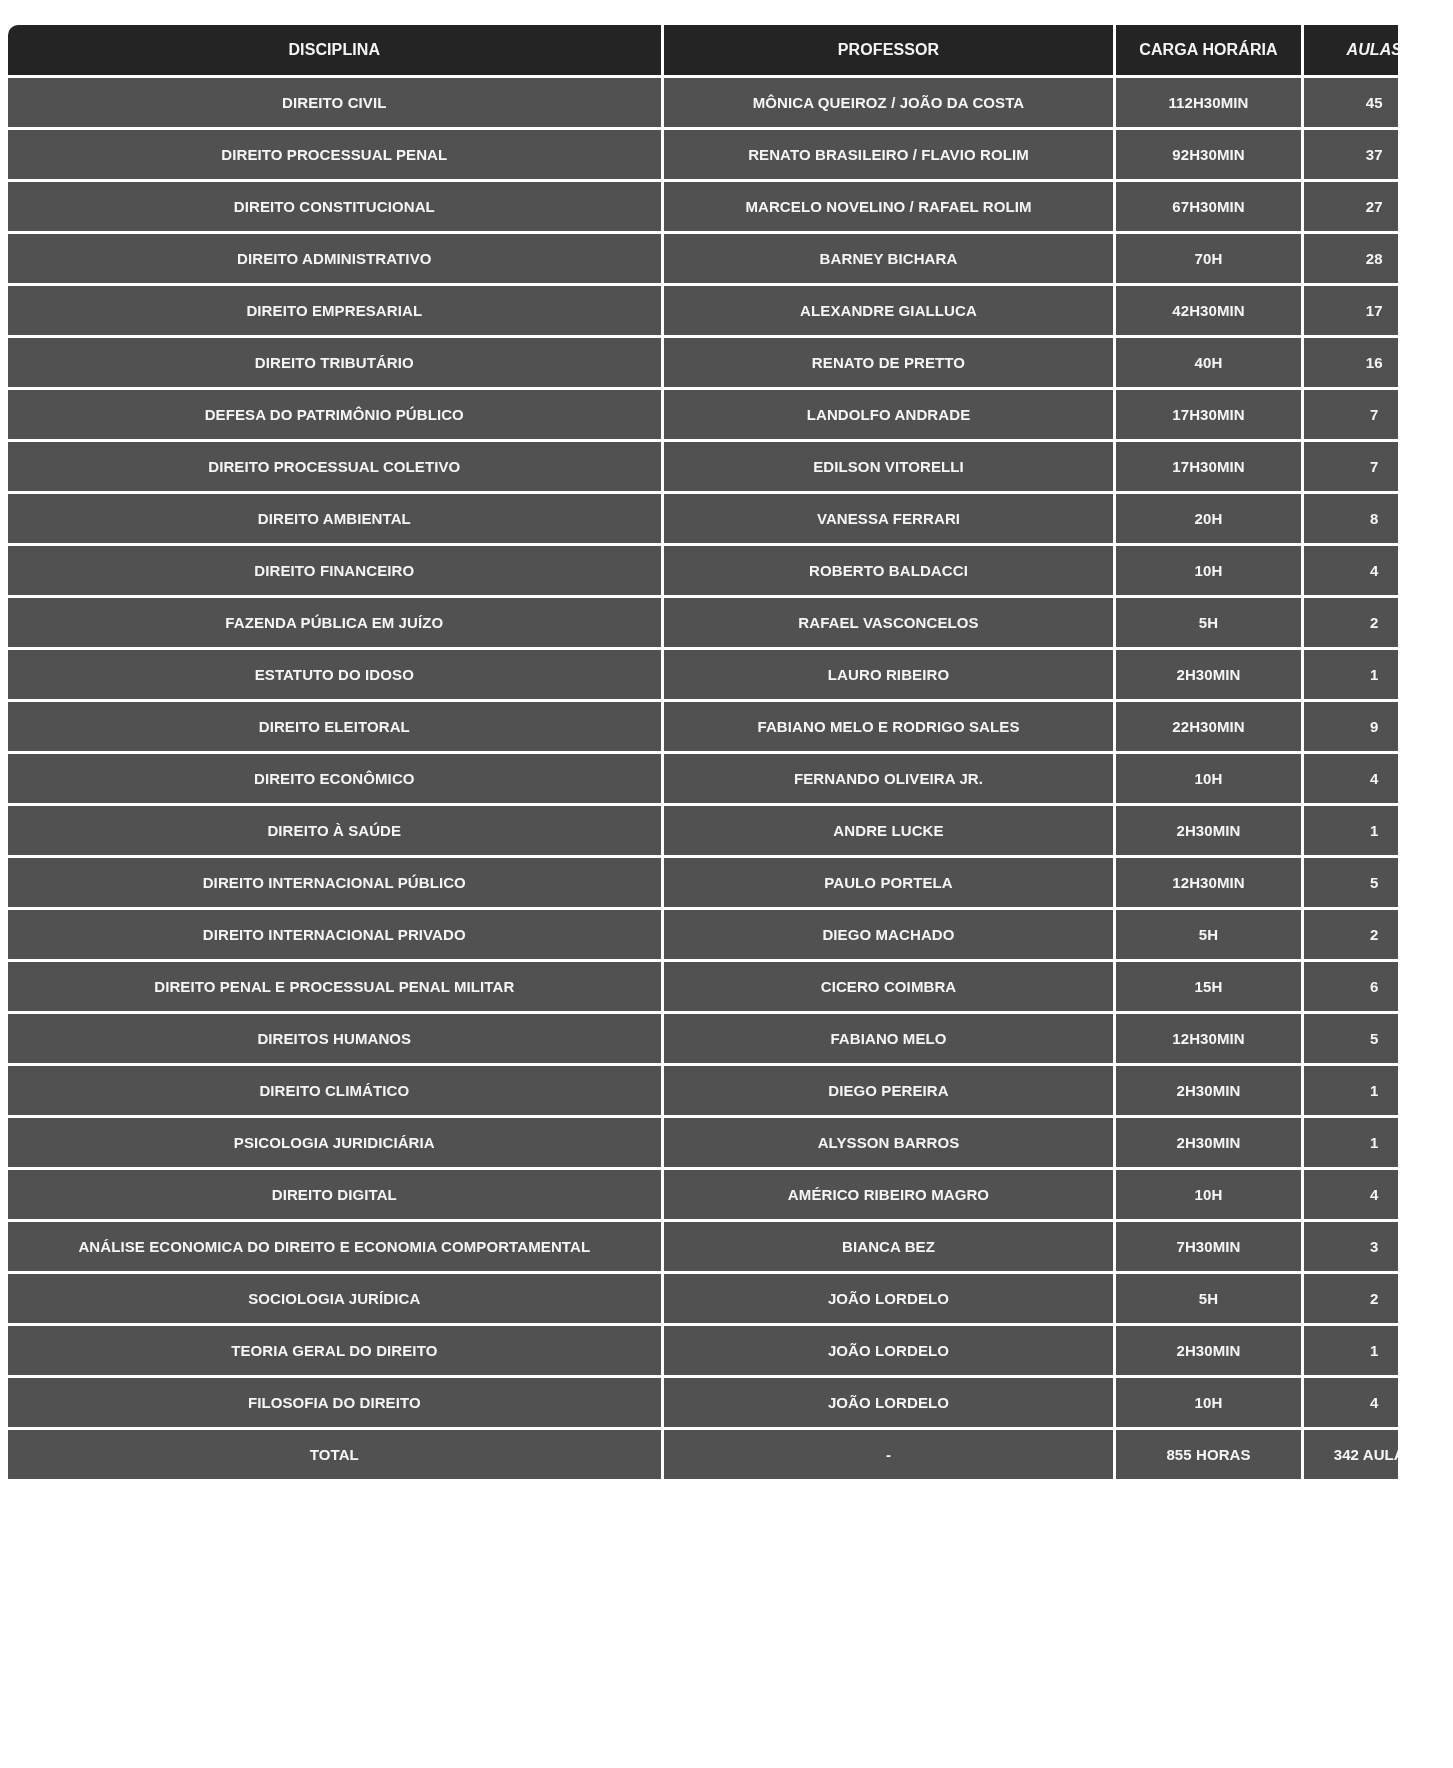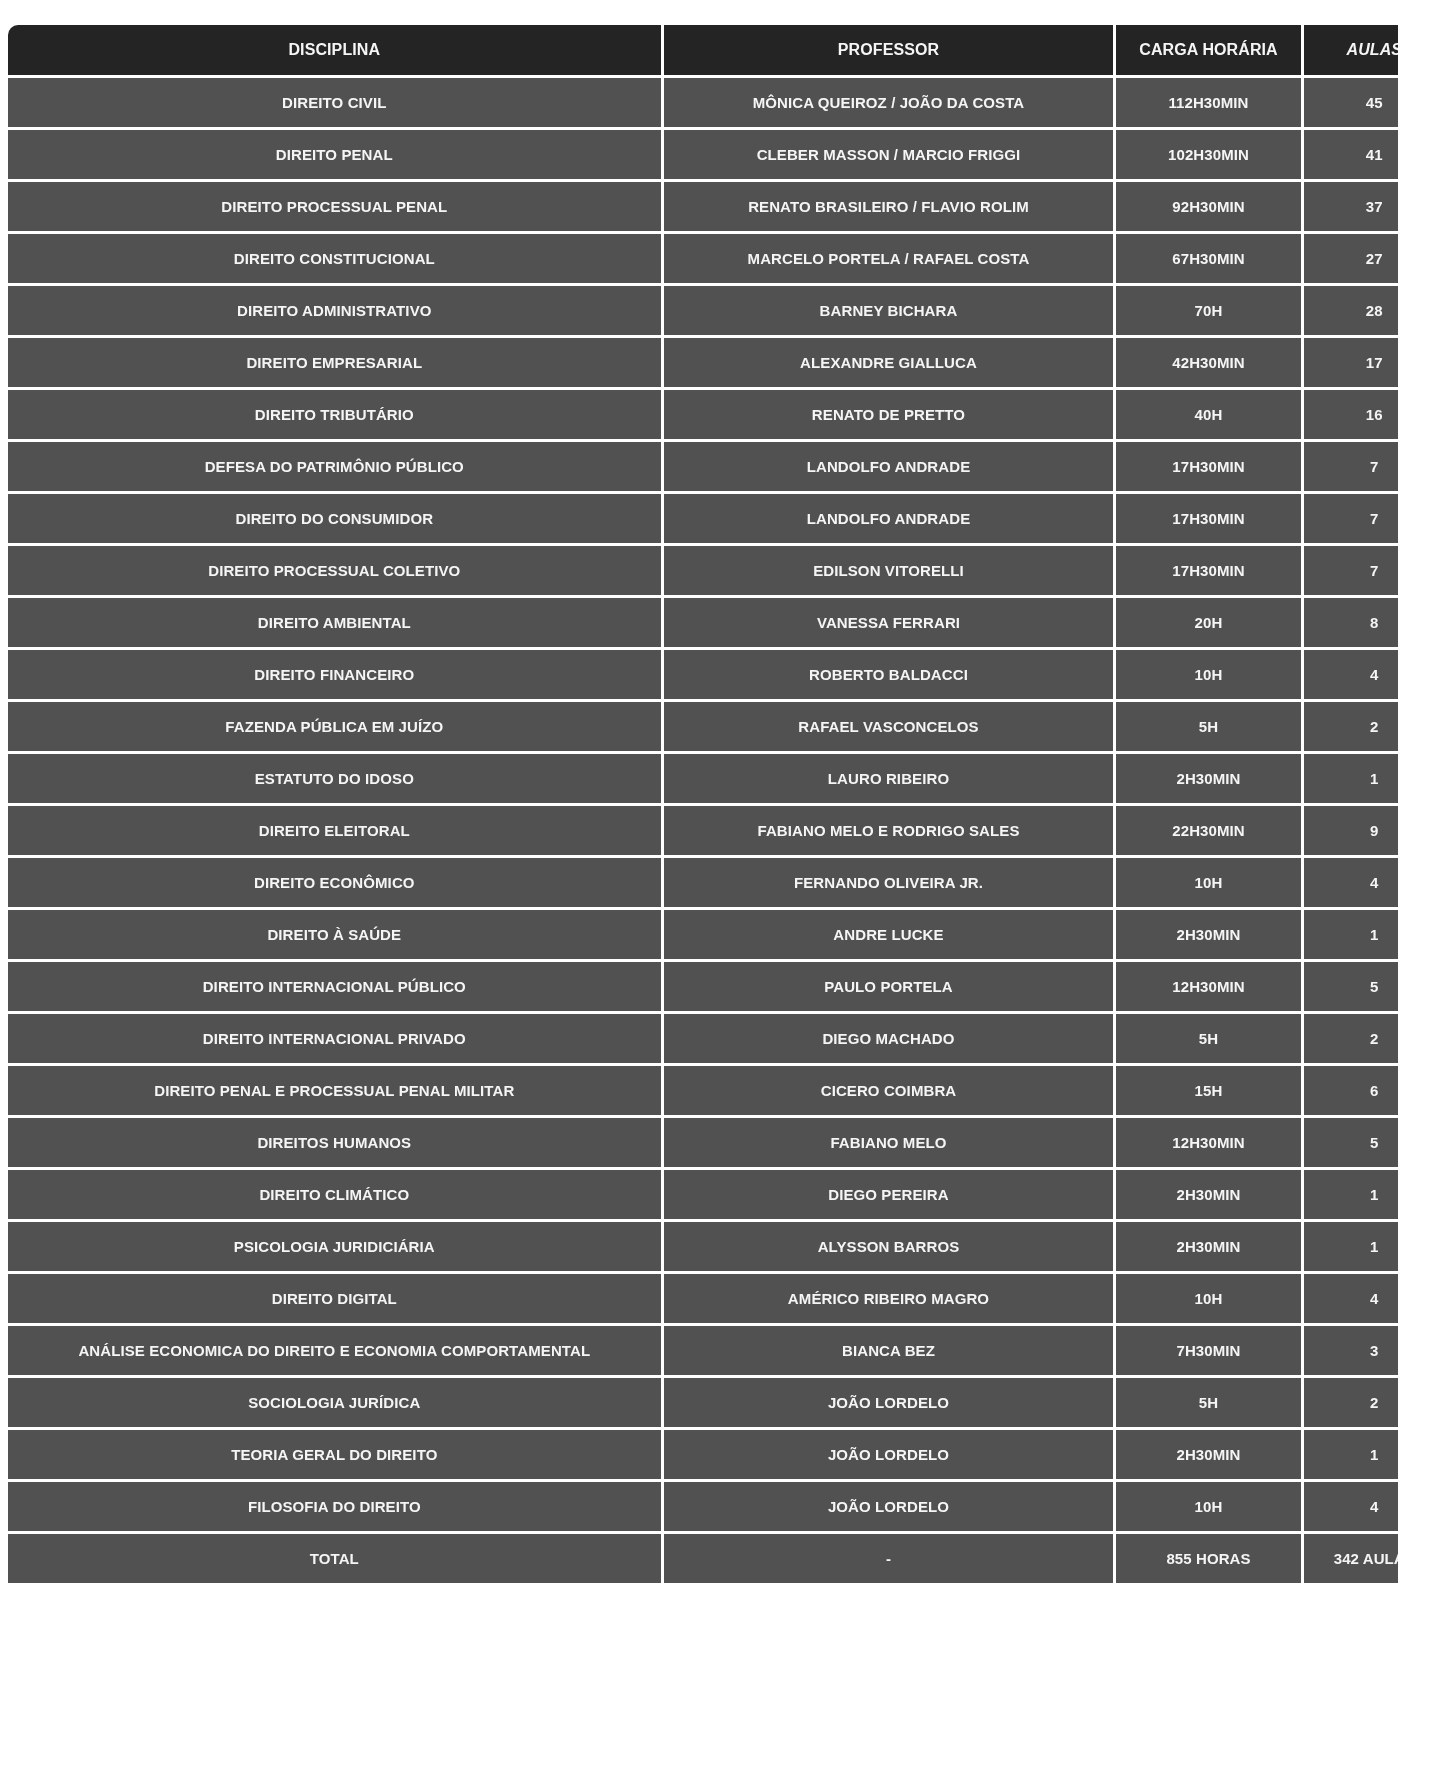--- a/index.html
+++ b/index.html
@@ -77,34 +77,28 @@
       </tr>
     </thead>
     <tbody id="table-body">
         <tr>
     <td>DIREITO CIVIL</td>
     <td>MÔNICA QUEIROZ / JOÃO DA COSTA</td>
     <td>112H30MIN</td>
     <td>45</td>
   </tr>
         <tr>
-    <td>DIREITO PENAL</td>
-    <td>CLEBER MASSON / MARCIO FRIGGI</td>
-    <td>102H30MIN</td>
-    <td>41</td>
-  </tr>
-        <tr>
     <td>DIREITO PROCESSUAL PENAL</td>
     <td>RENATO BRASILEIRO / FLAVIO ROLIM</td>
     <td>92H30MIN</td>
     <td>37</td>
   </tr>
         <tr>
     <td>DIREITO CONSTITUCIONAL</td>
-    <td>MARCELO PORTELA / RAFAEL COSTA</td>
+    <td>MARCELO NOVELINO / RAFAEL ROLIM</td>
     <td>67H30MIN</td>
     <td>27</td>
   </tr>
         <tr>
     <td>DIREITO ADMINISTRATIVO</td>
     <td>BARNEY BICHARA</td>
     <td>70H</td>
     <td>28</td>
   </tr>
         <tr>
@@ -114,26 +108,20 @@
     <td>17</td>
   </tr>
         <tr>
     <td>DIREITO TRIBUTÁRIO</td>
     <td>RENATO DE PRETTO</td>
     <td>40H</td>
     <td>16</td>
   </tr>
         <tr>
     <td>DEFESA DO PATRIMÔNIO PÚBLICO</td>
-    <td>LANDOLFO ANDRADE</td>
-    <td>17H30MIN</td>
-    <td>7</td>
-  </tr>
-        <tr>
-    <td>DIREITO DO CONSUMIDOR</td>
     <td>LANDOLFO ANDRADE</td>
     <td>17H30MIN</td>
     <td>7</td>
   </tr>
         <tr>
     <td>DIREITO PROCESSUAL COLETIVO</td>
     <td>EDILSON VITORELLI</td>
     <td>17H30MIN</td>
     <td>7</td>
   </tr>

